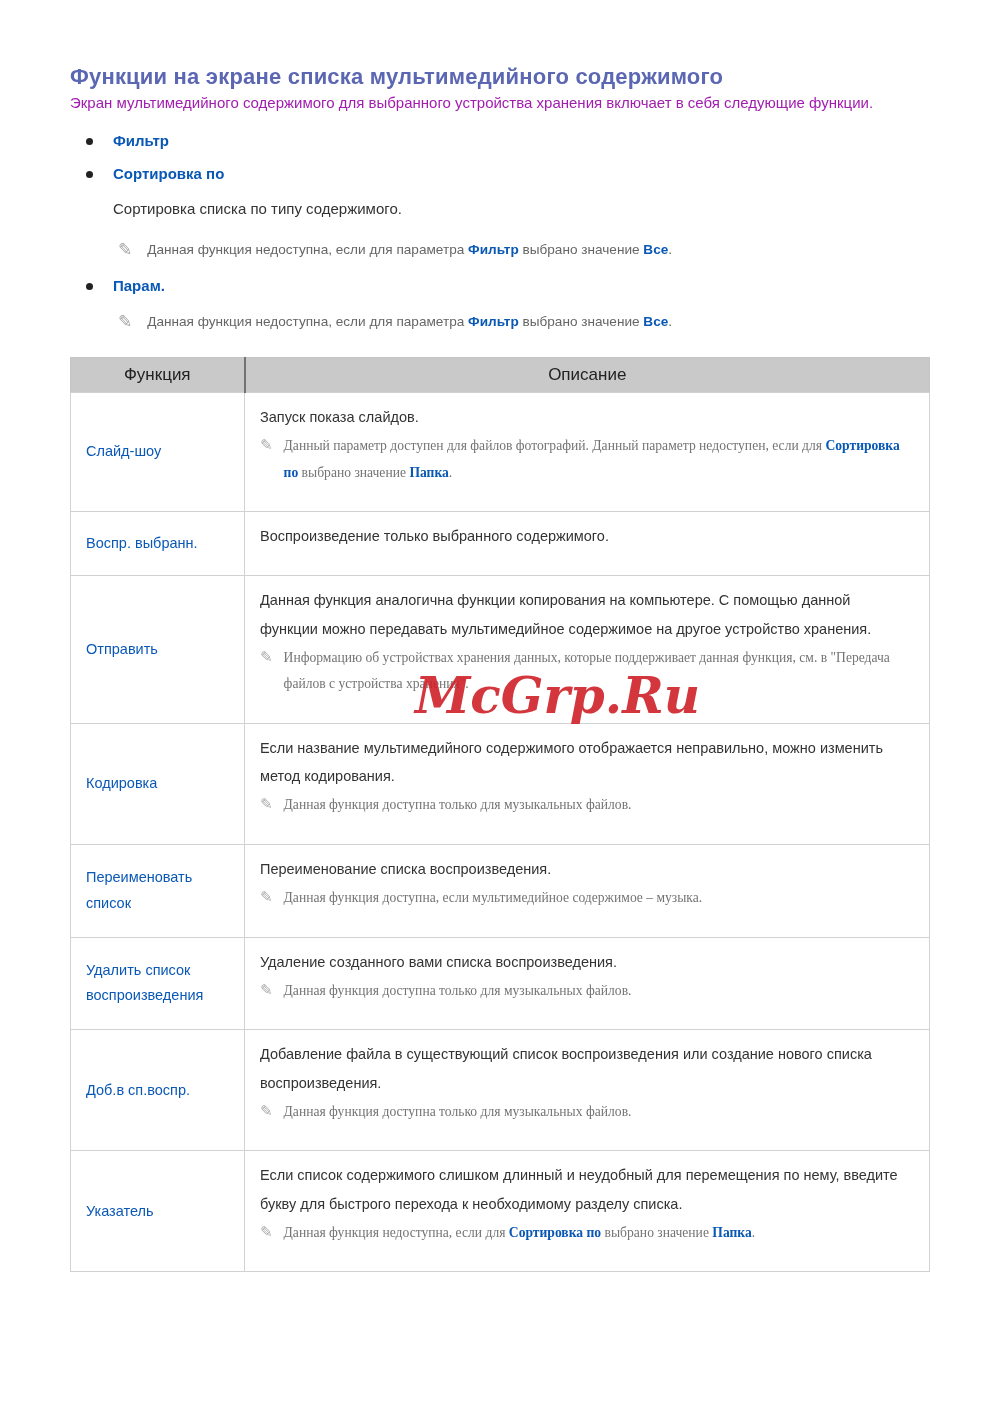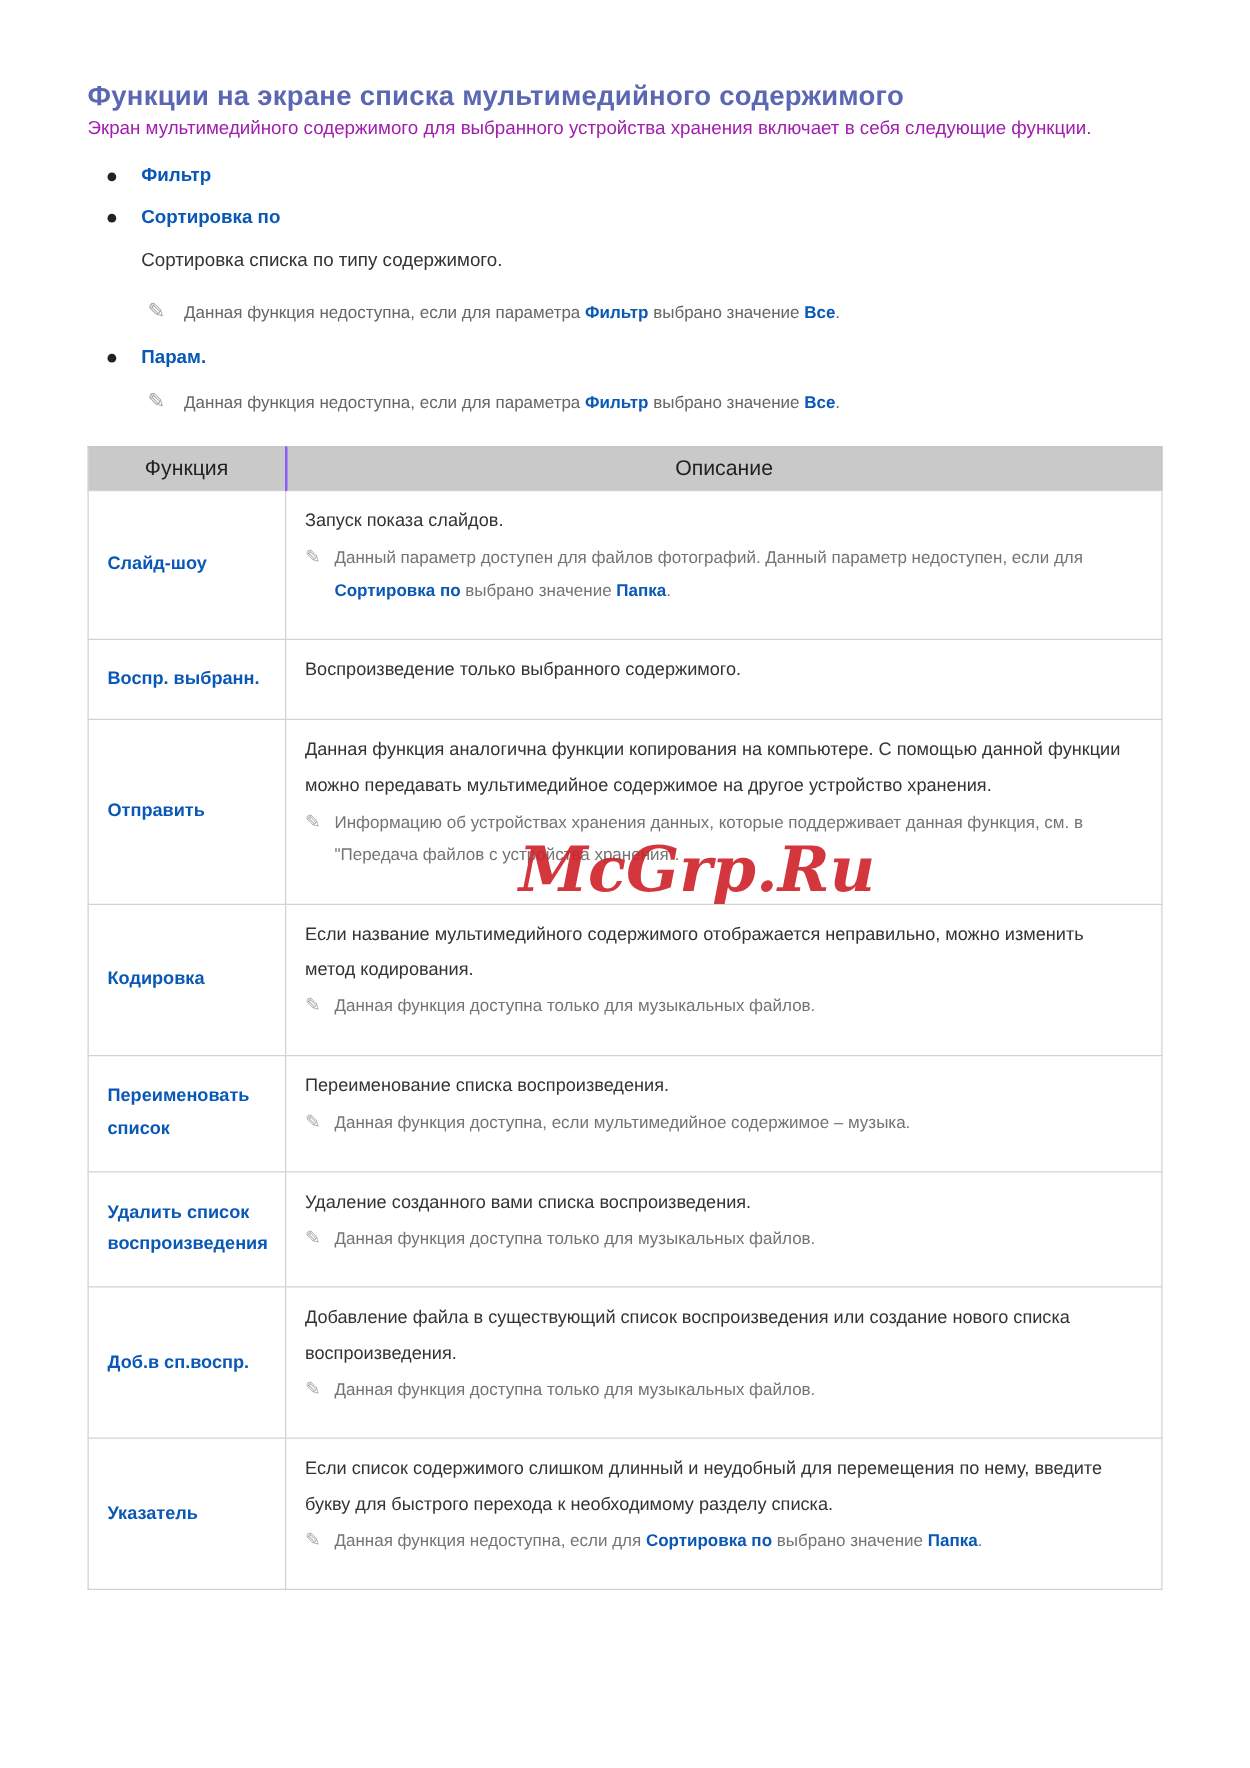--- a/index.html
+++ b/index.html
@@ -39,33 +39,33 @@
   .kw { color: #0a58b6; font-weight: bold; }
 
   table.func-table {
     width: 860px; border-collapse: collapse; margin-top: 24px;
     border: 1px solid #c6c6c6;
   }
   .func-table th {
     background: #c9c9c9; height: 35px; font-weight: normal;
     font-size: 17px; color: #222; text-align: center; vertical-align: middle;
   }
-  .func-table th + th { border-left: 2px solid #8b5cf6; text-align: center; }
+  .func-table th + th { border-left: 2px solid #737373; text-align: center; }
   .func-table td { border: 1px solid #d2d2d2; }
   td.func-cell {
-    width: 158px; color: #0a58b6; font-weight: bold; font-size: 14.5px;
+    width: 174px; color: #0a58b6; font-weight: normal; font-size: 14.5px;
     padding: 12px 10px 12px 15px; vertical-align: middle; line-height: 1.75;
   }
   td.desc-cell {
     padding: 10px 20px 25px 15px; font-size: 14.5px; color: #333;
     line-height: 1.95; vertical-align: middle;
   }
   .cell-note { display: flex; align-items: flex-start; margin-top: 2px; }
   .cell-note .pencil { font-size: 15px; margin-right: 11px; margin-top: 3px; color: #ababab; }
-  .cell-note .note-text { font-size: 13.6px; color: #747474; line-height: 1.95; }
+  .cell-note .note-text { font-size: 13.6px; color: #747474; line-height: 1.95; font-family: Liberation Serif, serif; }
 
   .watermark {
     position: absolute; left: 415px; top: 666px;
     font-family: "DejaVu Serif", serif; font-style: italic; font-weight: bold;
     font-size: 50px; color: rgba(206, 32, 39, 0.9);
     pointer-events: none; white-space: nowrap;
   }
 </style>
 </head>
 <body>

